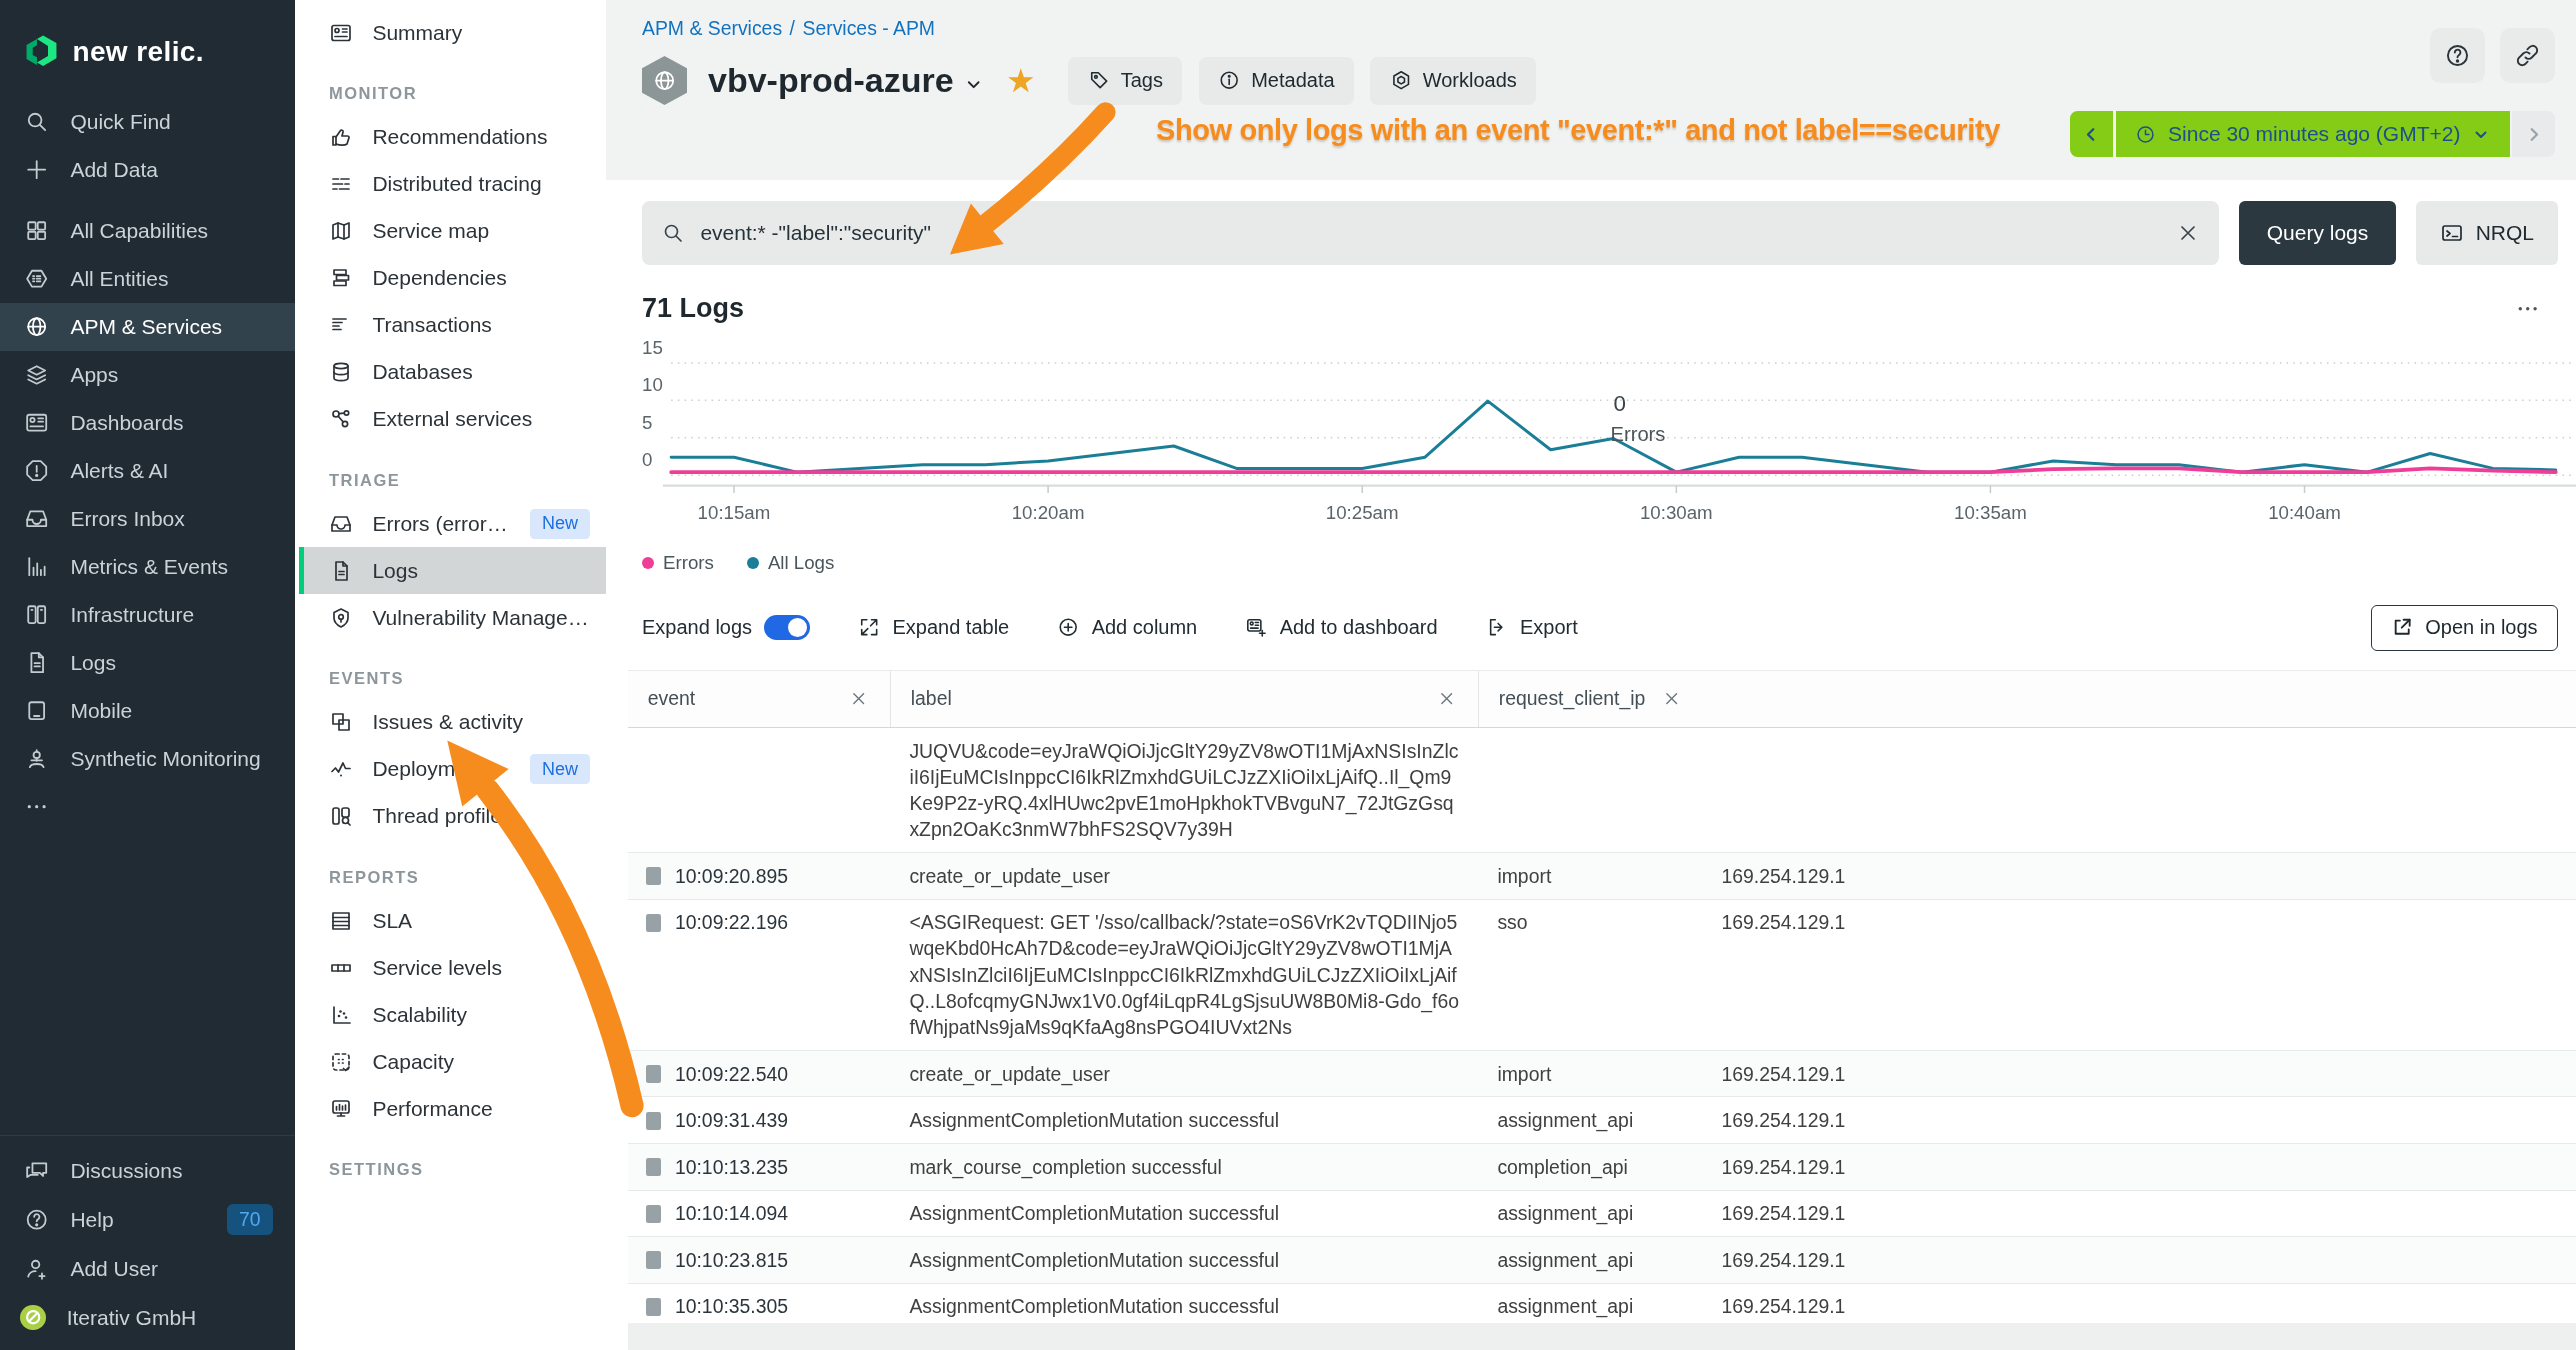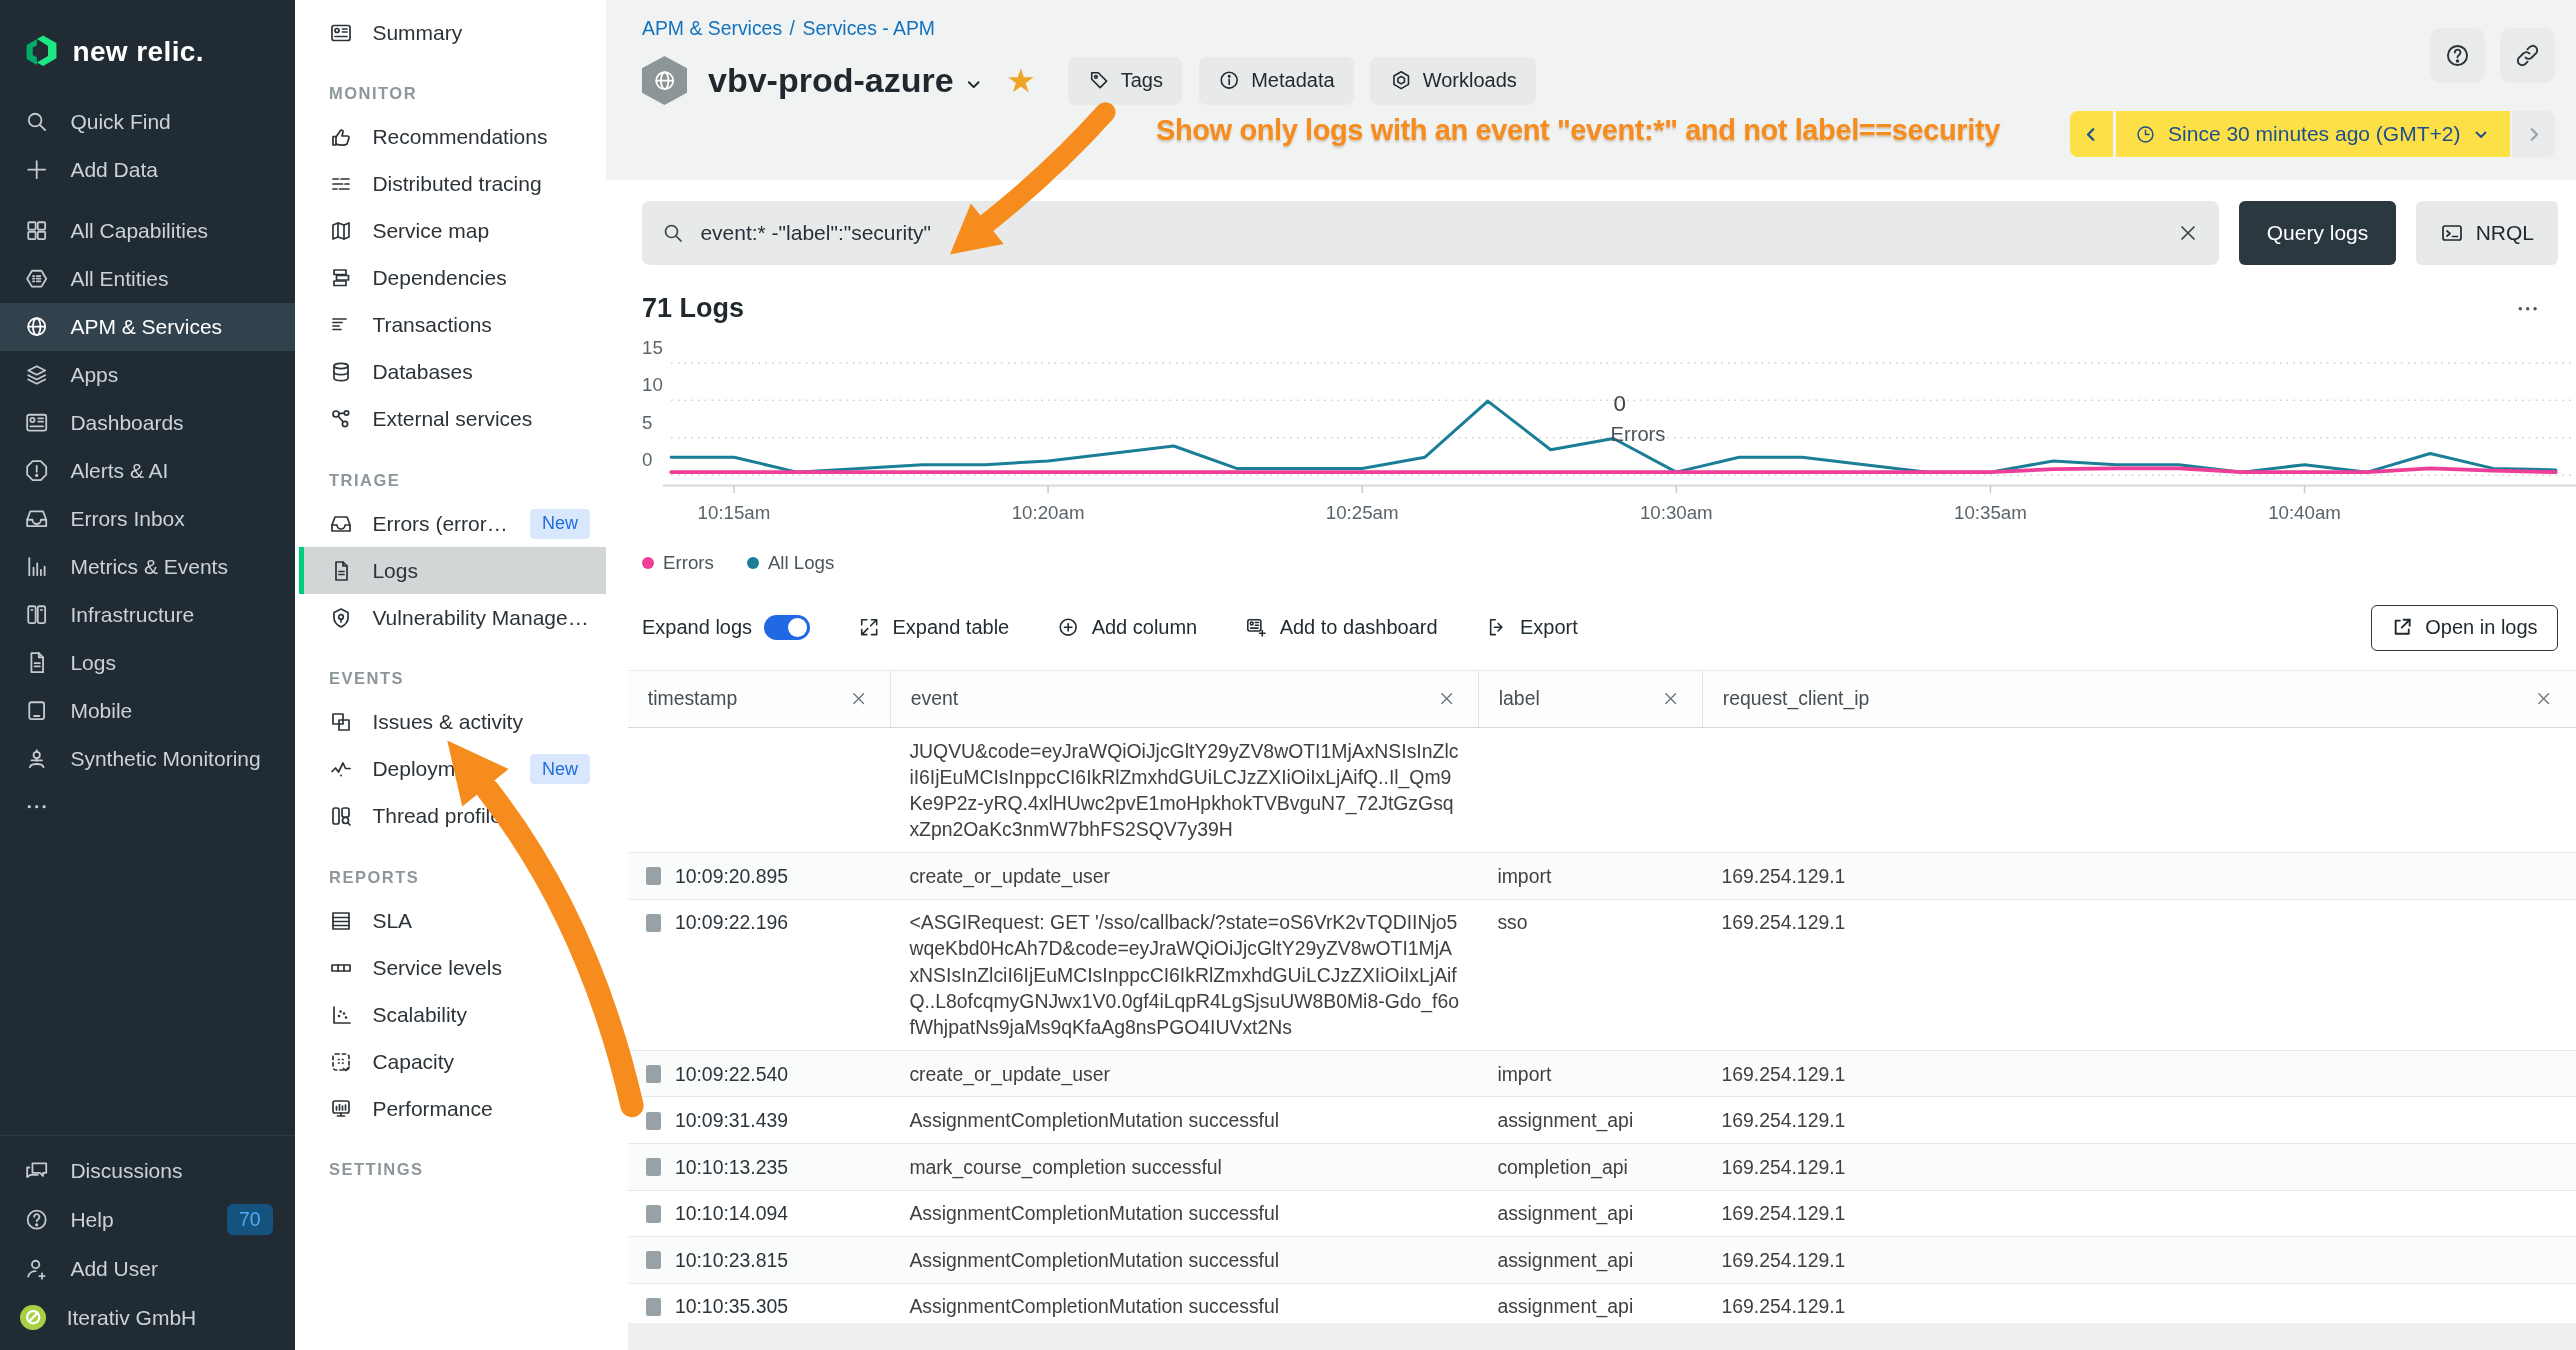--- a/index.html
+++ b/index.html
@@ -47,21 +47,21 @@
   .entity-name { font-size:34px; font-weight:bold; color:#1f282e; margin-left:21px; }
   .title-chev { width:19.4px; height:19.4px; color:#1f282e; margin-left:10.5px; margin-top:7.5px; }
   .fav-star { font-size:33px; color:#eea525; margin-left:22.4px; cursor:pointer; }
   .entity-actions { display:flex; gap:16.5px; margin-left:33px; }
   .chip-btn { display:flex; align-items:center; gap:10.5px; background:#e8eaea; border:none; border-radius:7.5px; padding:0 19.4px; height:48px; font-size:20px; color:#202b31; font-family:inherit; cursor:pointer; }
   .chip-btn .icon { width:22.4px; height:22.4px; }
   .header-tools { position:absolute; top:28px; right:21px; display:flex; gap:15px; }
   .tool-btn { width:55px; height:55px; background:#e9ebeb; border:none; border-radius:10.5px; color:#2a3439; display:flex; align-items:center; justify-content:center; cursor:pointer; }
   .tool-btn .icon { width:27px; height:27px; }
   .time-picker { position:absolute; top:111px; right:21px; display:flex; gap:2.2px; }
-  .tp-seg { background:#fde047; color:#1c4f8e; display:flex; align-items:center; justify-content:center; height:46px; cursor:pointer; }
+  .tp-seg { background:#84cc16; color:#1c4f8e; display:flex; align-items:center; justify-content:center; height:46px; cursor:pointer; }
   .tp-prev { width:43px; border-radius:7.5px 0 0 7.5px; }
   .tp-next { width:43px; border-radius:0 7.5px 7.5px 0; background:#e8eaec; color:#9aa3a9; }
   .tp-main { gap:12px; padding:0 19.4px; font-size:21px; }
   .tp-main .icon, .tp-prev .icon, .tp-next .icon { width:21px; height:21px; }
 
   .annotation-text { position:absolute; left:1156px; top:114px; font-size:29px; font-weight:bold; color:#f78c1e; letter-spacing:-0.4px; text-shadow:0 1.5px 2.2px rgba(100,60,0,.25); z-index:40; }
 
   
   .query-row { display:flex; gap:19.4px; padding:21px 18px 0 36px; align-items:center; }
   .search-box { flex:1; display:flex; align-items:center; gap:15px; background:#e8eaea; border-radius:7.5px; height:64px; padding:0 19.4px; }
@@ -752,30 +752,20 @@
                 <path d="M20 4l-8.5 8.5"></path>
               </svg>
             </span>
           <span>Open in logs</span>
         </button>
       </div>
 
       <div class="logs-table">
         <div class="t-head">
             <div class="th-cell">
-              <span>timestamp</span>
-              <button class="th-x">
-                <span class="icon">
-                  <svg viewBox="0 0 24 24">
-                    <path d="M6 6l12 12M18 6L6 18"></path>
-                  </svg>
-                </span>
-              </button>
-            </div>
-            <div class="th-cell">
               <span>event</span>
               <button class="th-x">
                 <span class="icon">
                   <svg viewBox="0 0 24 24">
                     <path d="M6 6l12 12M18 6L6 18"></path>
                   </svg>
                 </span>
               </button>
             </div>
             <div class="th-cell">

